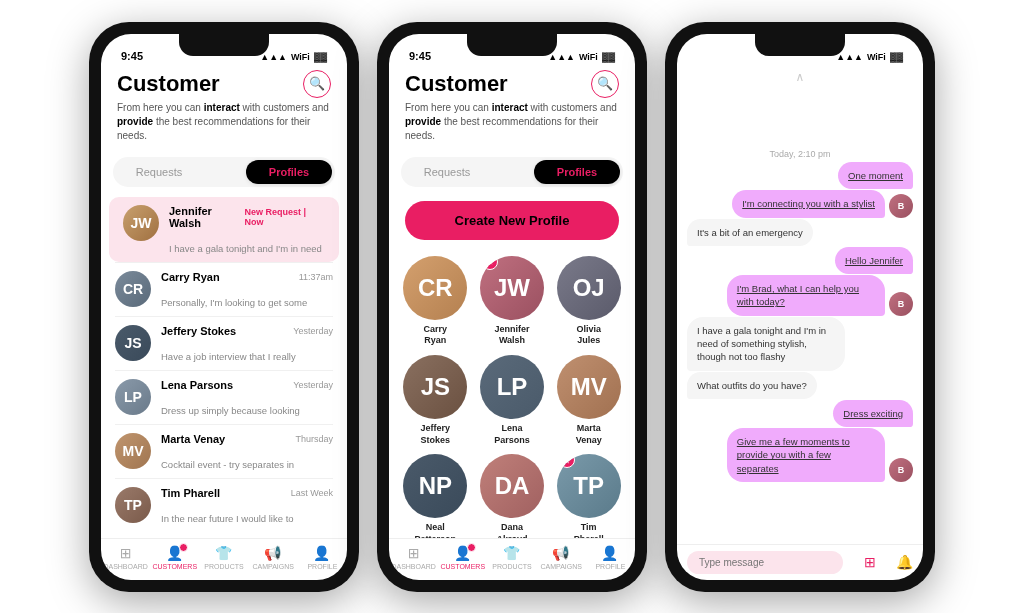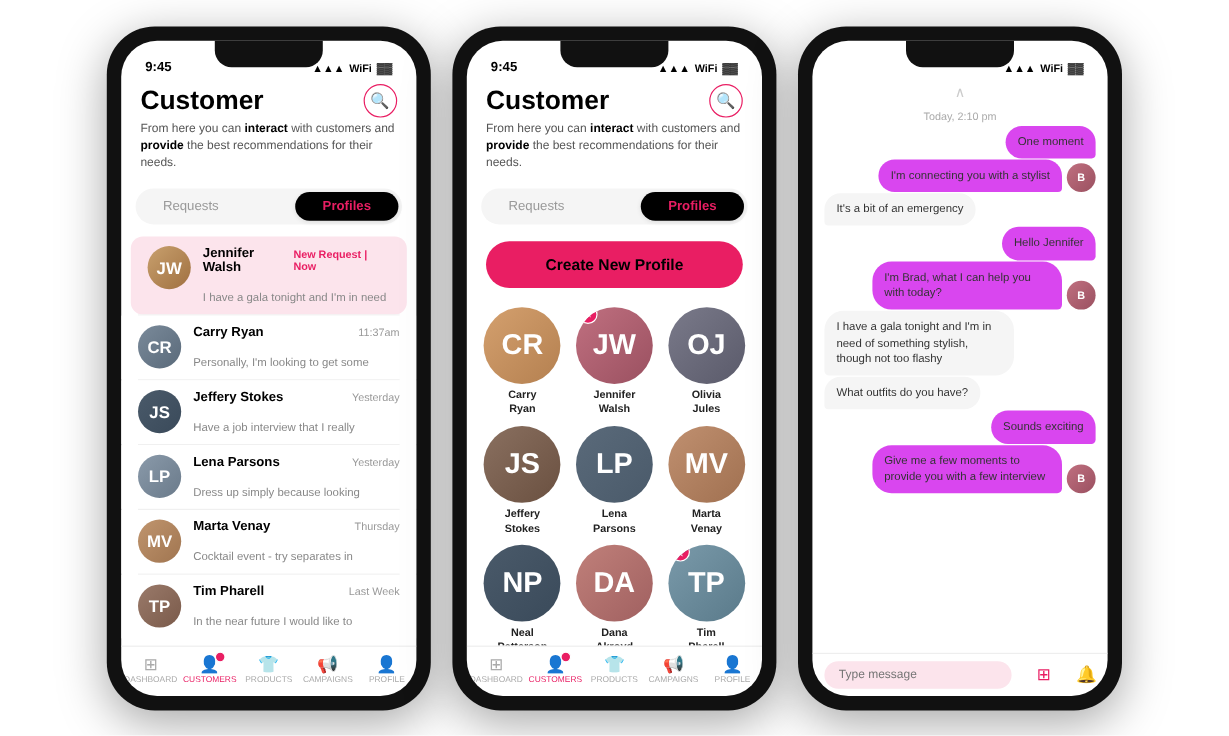--- a/index.html
+++ b/index.html
@@ -302,20 +302,21 @@
     }
 
     
     .chat-content {
       flex: 1;
       overflow: hidden;
       padding: 4px 10px;
       display: flex;
       flex-direction: column;
       gap: 1px;
+      justify-content: center;
     }
     .chat-date {
       text-align: center;
       font-size: 9px;
       color: #aaa;
       margin-bottom: 2px;
     }
     .bubble-row {
       display: flex;
       align-items: flex-end;
@@ -324,23 +325,24 @@
     .bubble-row.right { justify-content: flex-end; }
     .bubble-row.left { justify-content: flex-start; }
     .bubble {
       max-width: 70%;
       padding: 7px 10px;
       border-radius: 16px;
       font-size: 9.5px;
       line-height: 1.4;
     }
     .bubble.sent {
-      background: #d946ef;
+      background: #f0abfc;
       color: #333;
       border-bottom-right-radius: 4px;
+      text-decoration: underline;
     }
     .bubble.received {
       background: #f5f5f5;
       color: #333;
       border-bottom-left-radius: 4px;
     }
     .chat-avatar {
       width: 24px;
       height: 24px;
       border-radius: 50%;
@@ -622,24 +624,24 @@
         <div class="bubble sent">I'm Brad, what I can help you with today?</div>
         <div class="chat-avatar">B</div>
       </div>
       <div class="bubble-row left">
         <div class="bubble received">I have a gala tonight and I'm in need of something stylish, though not too flashy</div>
       </div>
       <div class="bubble-row left">
         <div class="bubble received">What outfits do you have?</div>
       </div>
       <div class="bubble-row right">
-        <div class="bubble sent">Sounds exciting</div>
+        <div class="bubble sent">Dress exciting</div>
       </div>
       <div class="bubble-row right">
-        <div class="bubble sent">Give me a few moments to provide you with a few interview</div>
+        <div class="bubble sent">Give me a few moments to provide you with a few separates</div>
         <div class="chat-avatar">B</div>
       </div>
     </div>
     <div class="chat-input-bar">
       <input class="chat-input" placeholder="Type message" type="text" style="">
       <span class="chat-action-icon">⊞</span>
       <span class="chat-action-icon">🔔</span>
       <span class="chat-action-icon">➤</span>
     </div>
   </div>

